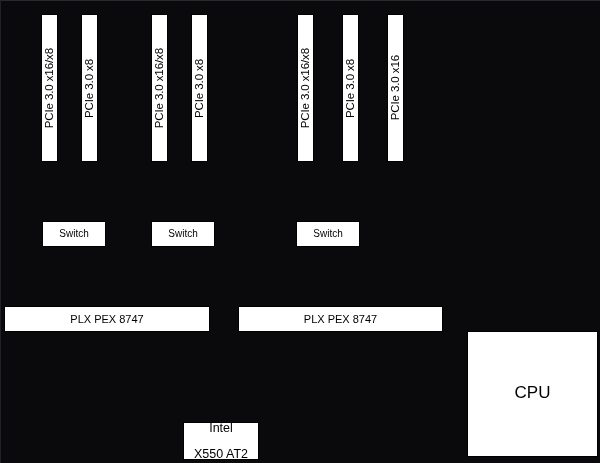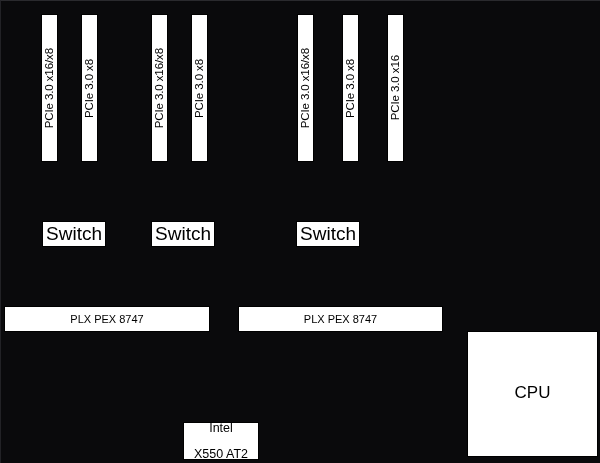--- a/index.html
+++ b/index.html
@@ -44,21 +44,21 @@
     writing-mode: vertical-rl;
     transform: rotate(180deg);
     white-space: nowrap;
     display: block;
   }
 
   
   .switch-box {
     width: 64px;
     height: 26px;
-    font-size: 19px;
+    font-size: 10px;
   }
 
   
   .plx-box {
     height: 26px;
     font-size: 11px;
   }
 
   
   .nic-box {

